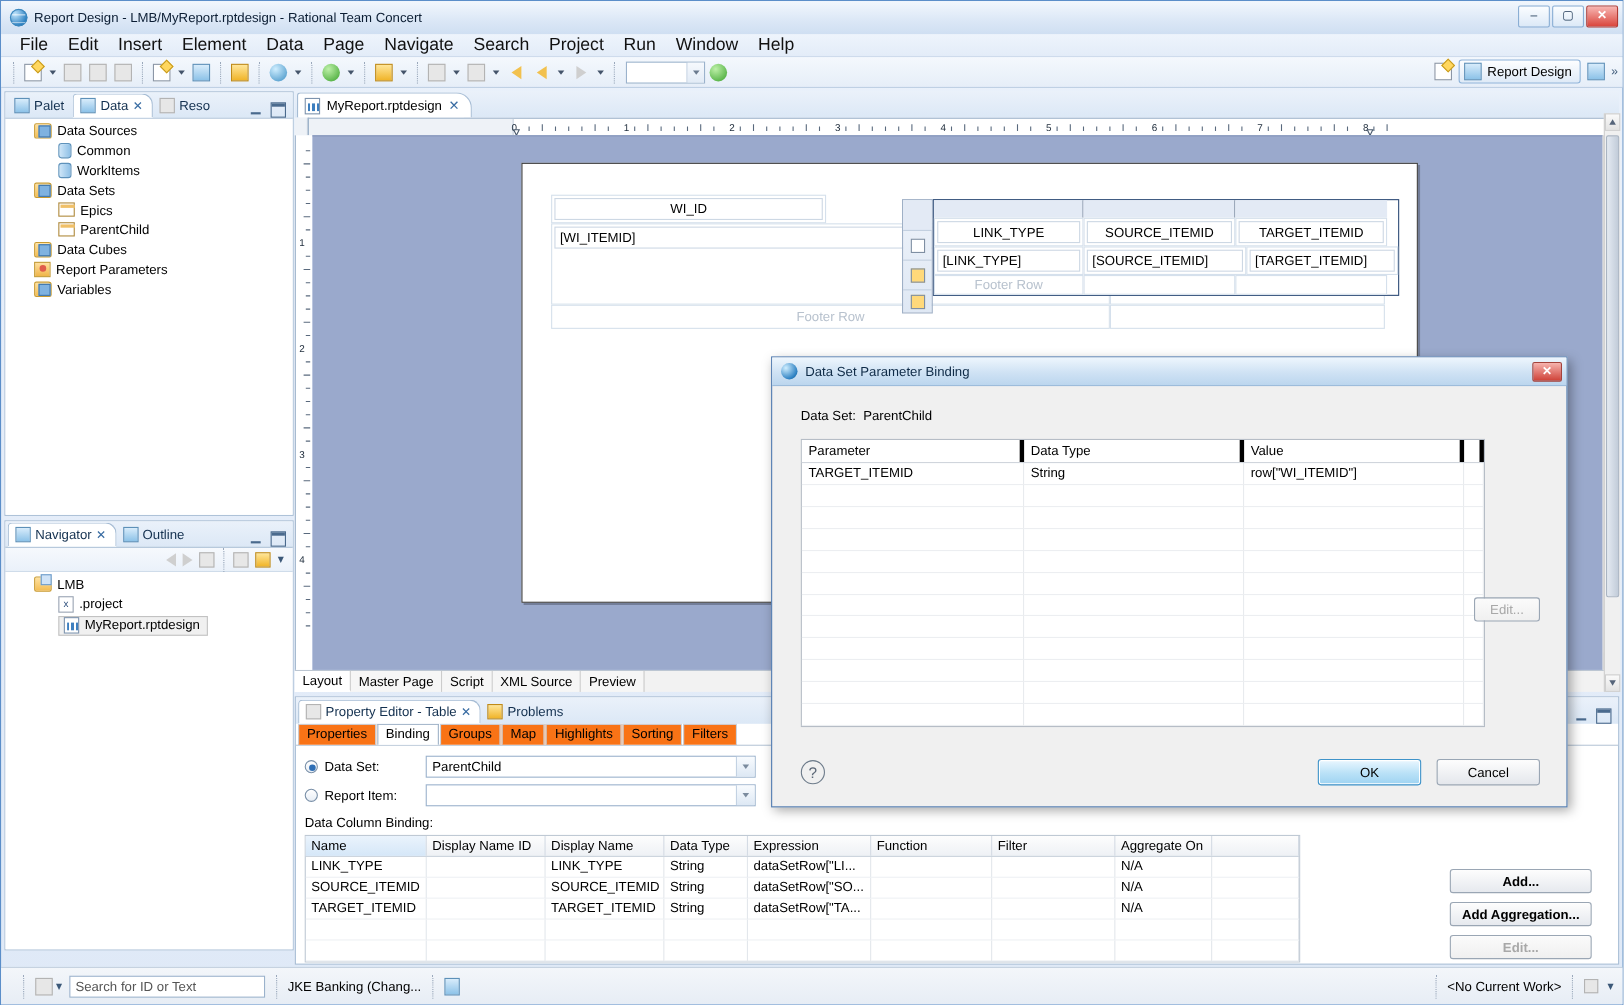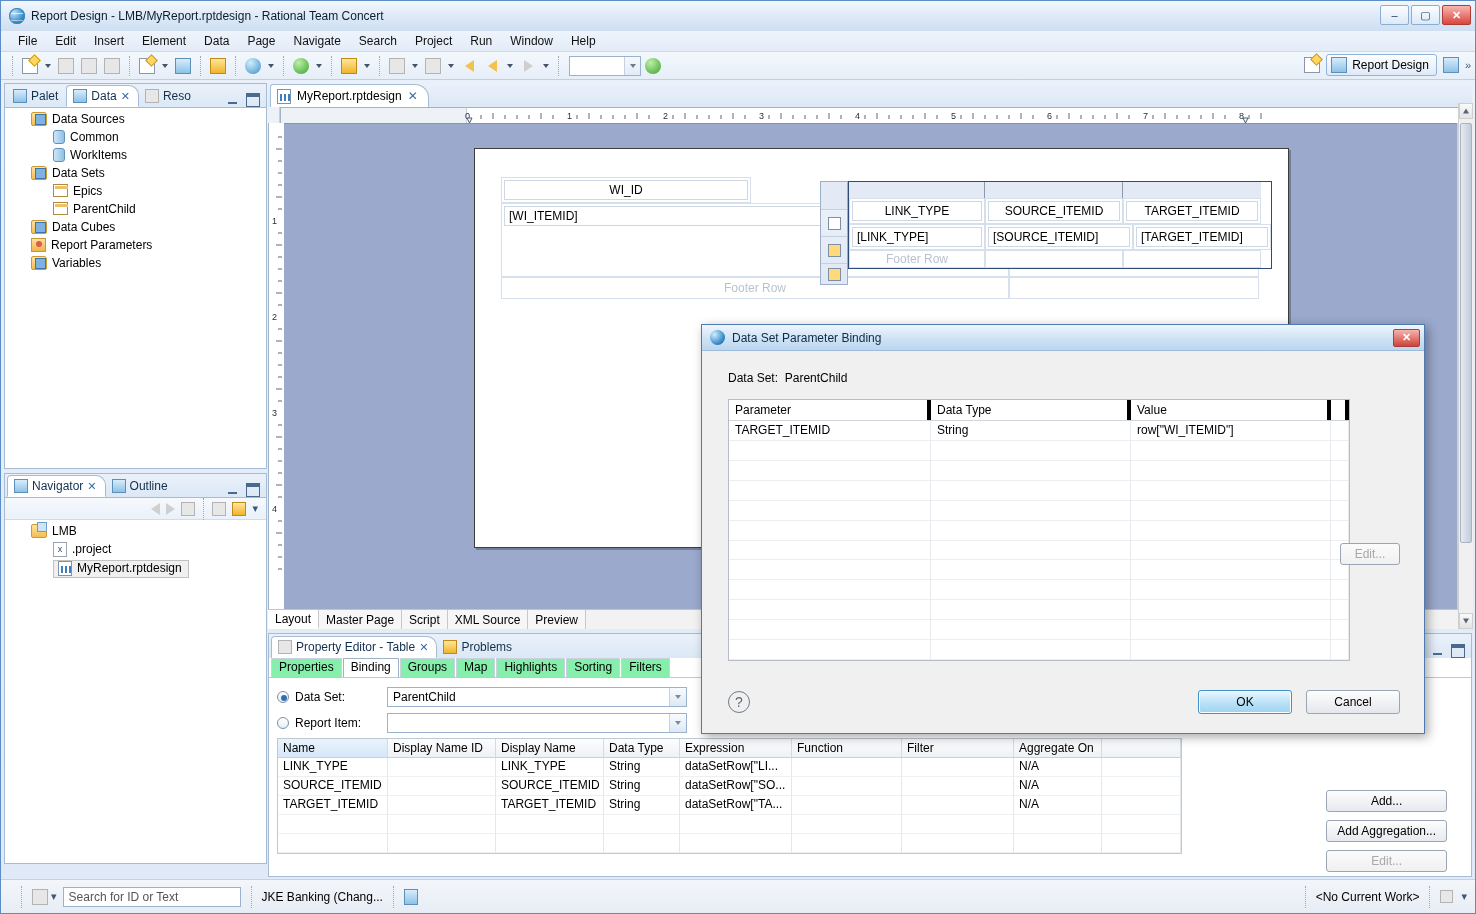--- a/index.html
+++ b/index.html
@@ -53,21 +53,21 @@
                font-style: normal; font-size: 11px; line-height: 1; color: #16314f; }
   .win-btn.close i { color: #fff; font-weight: bold; }
 
   
   .menubar {
     height: 21px; display: flex; align-items: center;
     padding-left: 8px; gap: 0px;
     background: linear-gradient(#eef4fc, #e3ecf8);
     border-bottom: 1px solid #cbd9ea;
   }
-  .menu-item { padding: 2px 9px; font-size: 12px; color: #111; cursor: default; }
+  .menu-item { padding: 2px 9px; font-size: 16px; color: #111; cursor: default; }
 
   
   .toolbar {
     height: 28px; display: flex; align-items: center;
     background: linear-gradient(#f4f8fd, #e6eef8);
     border-bottom: 1px solid #bfd0e4;
     padding-left: 6px; gap: 1px;
     position: relative;
   }
   .tb-sep { width: 1px; height: 20px; margin: 0 5px;
@@ -211,39 +211,39 @@
   .layout-tabs { height: 20px; display:flex; align-items:stretch; background:#f2f2f2; border-top:1px solid #bcc6d2; }
   .ltab { padding: 1px 7px; font-size:12px; border-right:1px solid #c8c8c8; display:flex; align-items:center; background:#f6f6f6;}
   .ltab.active { background:#fff; border-bottom:2px solid #fff; font-weight:normal; }
 
   
   .propview { height: 244px; margin-top: 4px; display:flex; flex-direction:column;
               background:#fff; border:1px solid #a6bcd4; }
   .ptabs-row { display:flex; height: 24px; align-items:flex-end;
                background:linear-gradient(#eaf1fa,#dce8f6); padding-left:2px; position:relative;}
   .subtabs { display:flex; height:20px; background:#fff; border-bottom:1px solid #b9c7d7; padding-left:2px; }
-  .subtab { padding:1px 7px; font-size:12px; border:1px solid #c9d3df; border-bottom:none; background:#86efac; margin-right:1px;}
+  .subtab { padding:1px 7px; font-size:12px; border:1px solid #c9d3df; border-bottom:none; background:#f97316; margin-right:1px;}
   .subtab.active { background:#fff; border-color:#9fb2c7; font-weight:normal; }
   .prop-body { flex:1; position:relative; padding:8px 0 0 8px; overflow:hidden; }
   .radio-row { display:flex; align-items:center; gap:6px; margin-bottom:5px; }
   .radio { width:12px;height:12px;border-radius:50%;border:1px solid #7a90a8;background:linear-gradient(#fff,#e8eef5); position:relative;}
   .radio.on::after{content:"";position:absolute;left:3px;top:3px;width:6px;height:6px;border-radius:50%;background:#2f6fb5;}
   .radio-label { width:86px; font-size:12px; }
   .combo { width:300px; height:20px; border:1px solid #9bb2cc; background:#fff; display:flex; align-items:center; padding-left:5px; font-size:12px;}
   .combo .cbtn { margin-left:auto; width:17px; height:18px; background:linear-gradient(#f8fbfe,#dde8f4);
                  border-left:1px solid #c3d2e3; display:flex; align-items:center; justify-content:center; }
   .combo .cbtn::after{content:"";border-left:3.5px solid transparent;border-right:3.5px solid transparent;border-top:4px solid #7b8b9e;}
   .dcb-label { margin: 8px 0 4px 0; font-size:12px; }
   .grid-table { border:1px solid #bfc9d4; background:#fff; width:905px; }
   .gt-head { display:flex; background:linear-gradient(#fdfdfd,#eef1f5); border-bottom:1px solid #c8d1db; height:19px;}
   .gt-head .gh { border-right:1px solid #d4dbe4; padding:2px 5px; font-size:12px; position:relative;}
   .gt-head .gh.sorted { background:linear-gradient(#eaf3fc,#d5e7f8); }
   .gt-row { display:flex; height:19px; }
   .gt-row .gc { border-right:1px solid #e3e7ec; border-bottom:1px solid #eef1f4; padding:1px 5px; font-size:12px; overflow:hidden; white-space:nowrap;}
-  .side-btns { position:absolute; right: 24px; top: 112px; display:flex; flex-direction:column; gap:8px; }
+  .side-btns { position:absolute; right: 24px; top: 112px; display:flex; flex-direction:column; gap:8px;font-weight:bold; }
   .btn { border:1px solid #9aa6b4; background:linear-gradient(#fdfdfd,#e6e9ee); border-radius:3px;
          font-size:12px; padding:3px 10px; text-align:center; min-width:60px; }
   .btn.disabled { color:#a8a8a8; background:linear-gradient(#fbfbfb,#f0f0f0); }
 
   
   .statusbar {
     position:absolute; left:0; right:0; bottom:0; height:34px;
     background:linear-gradient(#f3f6fa,#e7edf5);
     border-top:1px solid #c6d2e0;
     display:flex; align-items:center; gap:0; padding-left:10px; font-size:12px;
@@ -719,20 +719,21 @@
           </div>
           <div class="radio-row">
             <span class="radio"></span>
             <span class="radio-label">Report Item:</span>
             <span class="combo">
               <span></span>
               <span class="cbtn"></span>
             </span>
           </div>
 
+          <div class="dcb-label">Data Column Binding:</div>
 
           <div class="grid-table">
             <div class="gt-head">
               <div class="gh sorted" style="width:110px">
                 <span>Name</span>
               </div>
               <div class="gh" style="width:108px">Display Name ID</div>
               <div class="gh" style="width:108px">Display Name</div>
               <div class="gh" style="width:76px">Data Type</div>
               <div class="gh" style="width:112px">Expression</div>

